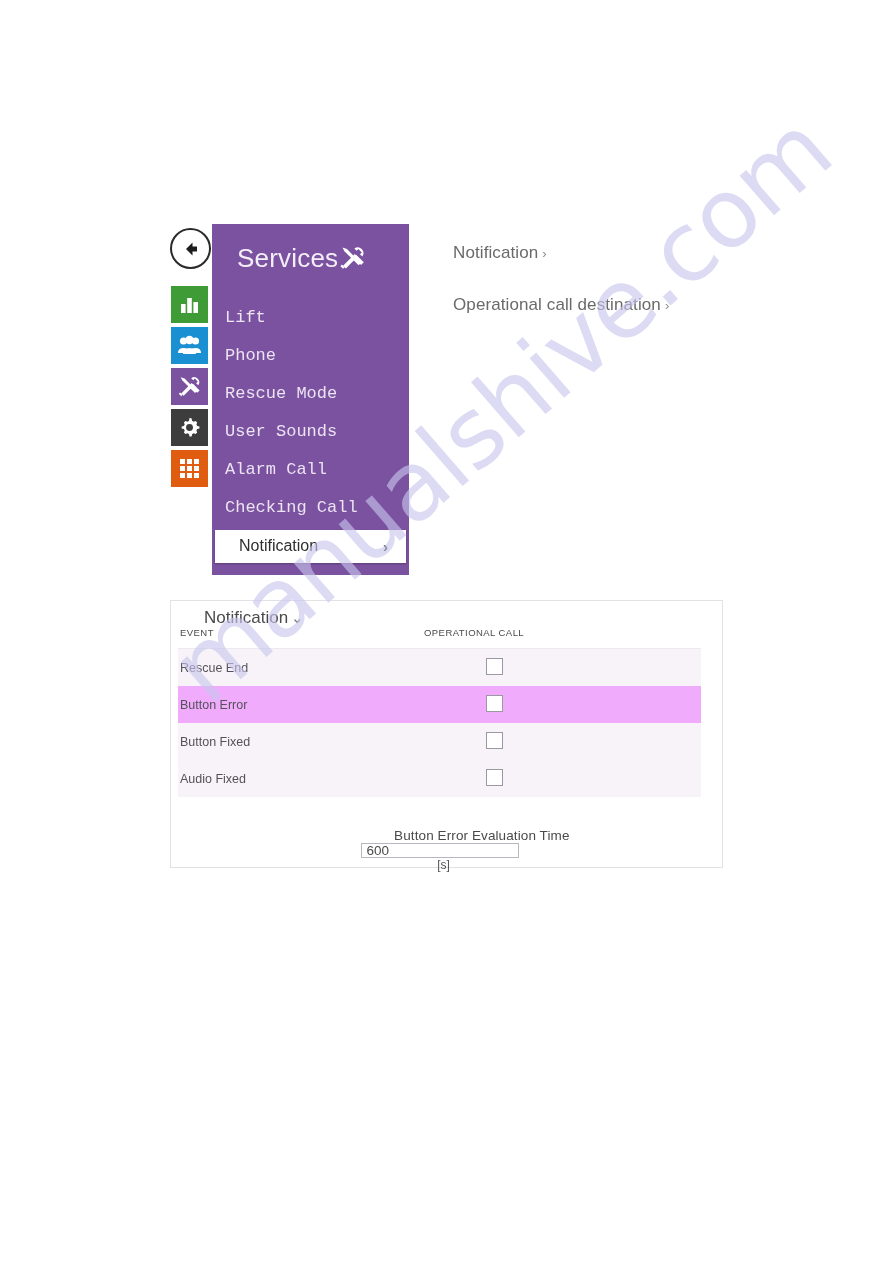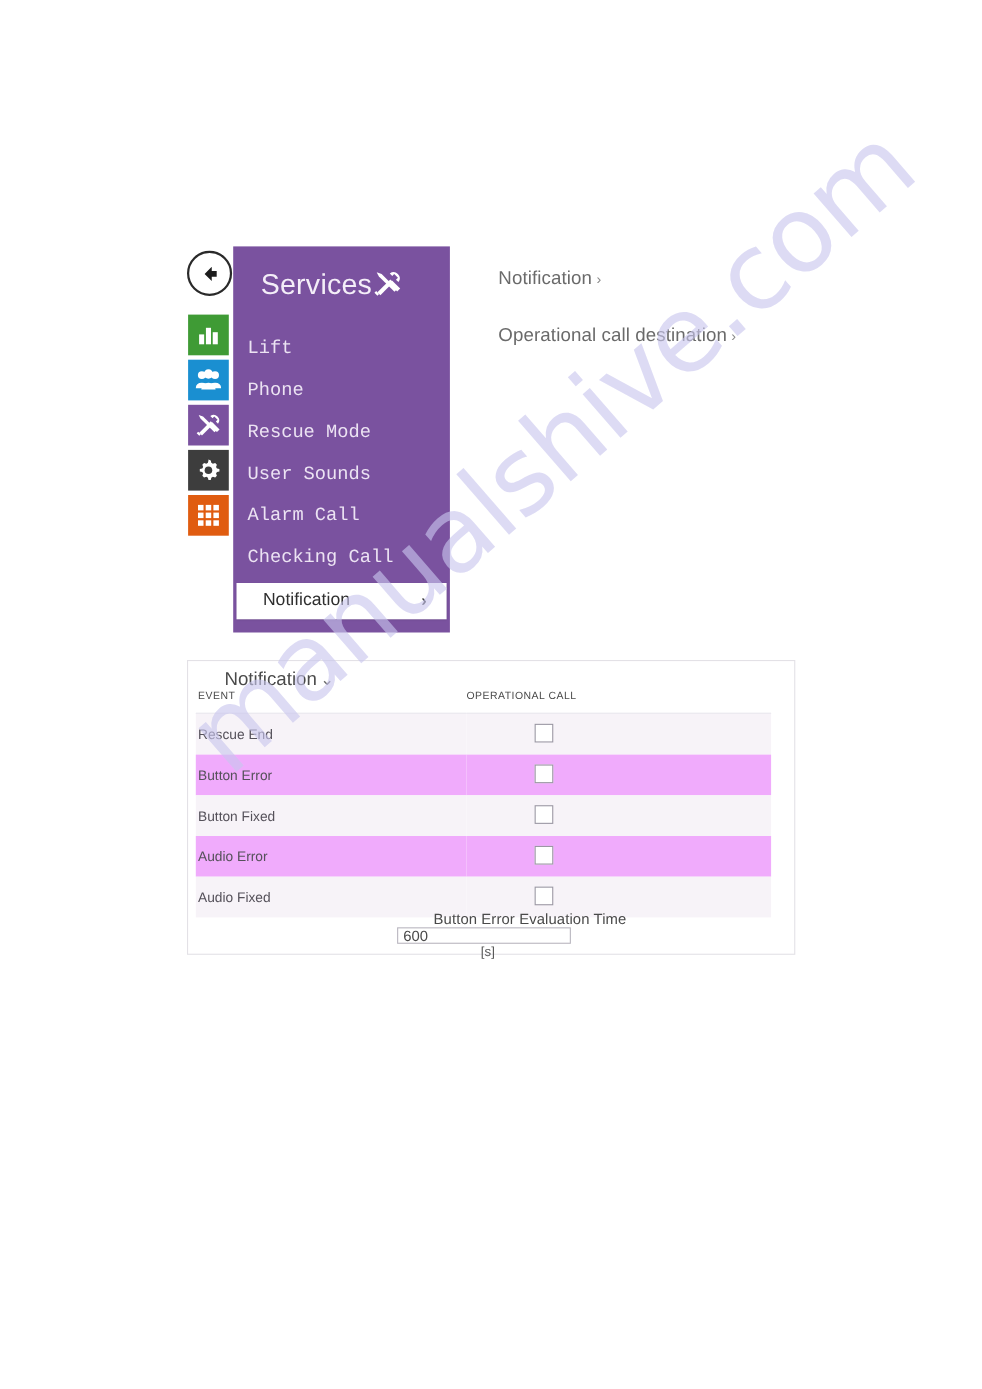--- a/index.html
+++ b/index.html
@@ -389,24 +389,20 @@
         <td><span class="cbx"></span></td>
       </tr>
       <tr class="even">
         <td class="cell-event">Button Error</td>
         <td><span class="cbx"></span></td>
       </tr>
       <tr class="odd">
         <td class="cell-event">Button Fixed</td>
         <td><span class="cbx"></span></td>
       </tr>
-      <tr class="even">
-        <td class="cell-event">Audio Error</td>
-        <td><span class="cbx"></span></td>
-      </tr>
       <tr class="odd">
         <td class="cell-event">Audio Fixed</td>
         <td><span class="cbx"></span></td>
       </tr>
     </tbody>
   </table>
 
   <div id="eval-row">
     <span id="eval-label">Button Error Evaluation Time</span>
     <input id="eval-input" type="text" value="600" style="">

